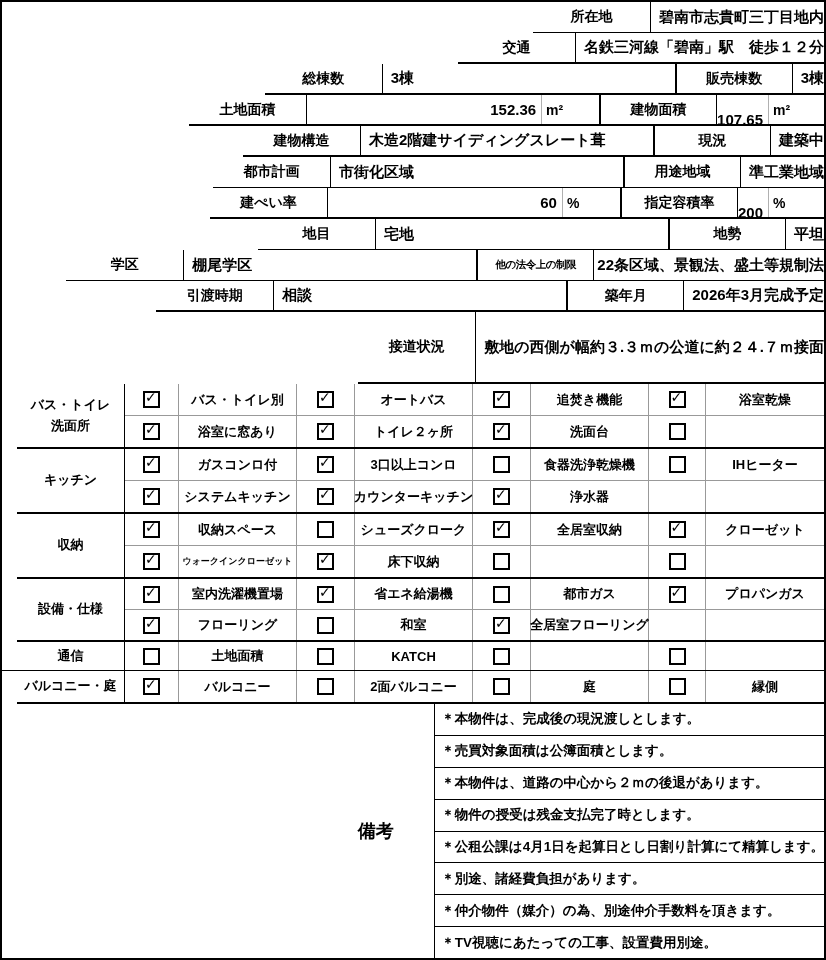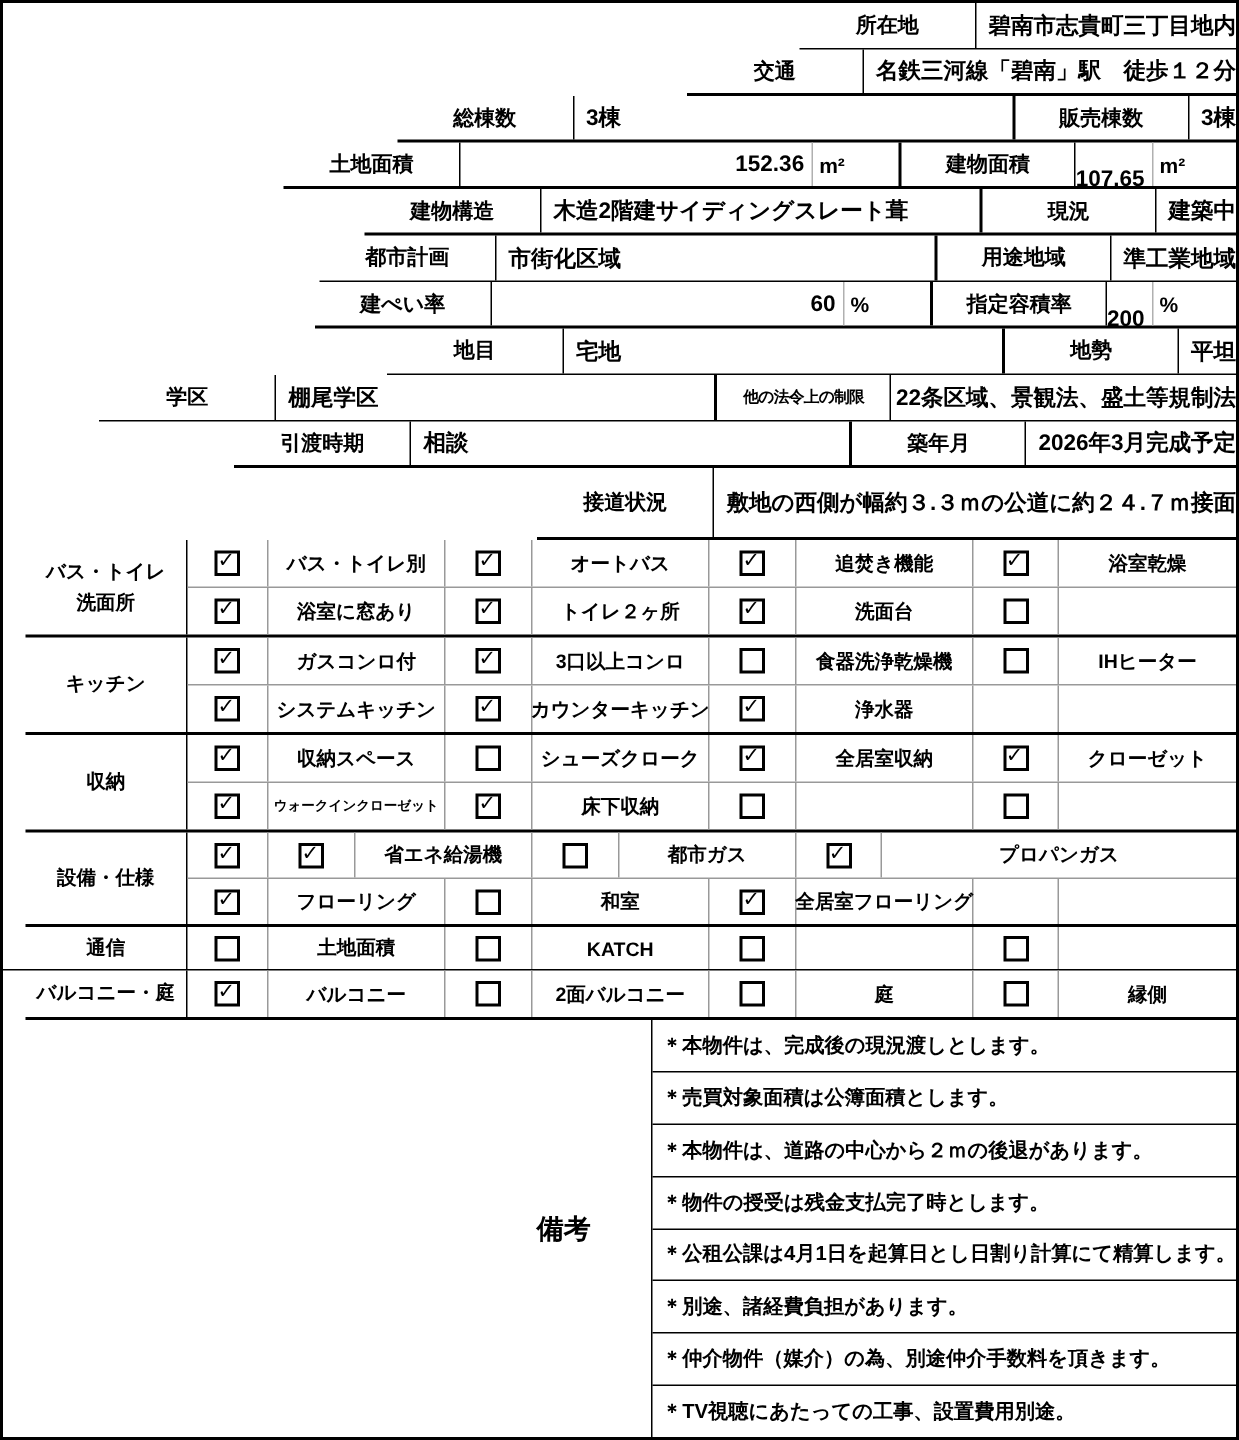--- a/index.html
+++ b/index.html
@@ -5,21 +5,21 @@
   html,body{margin:0;padding:0;background:#fff;}
   .sheet{
     width:826px;height:960px;box-sizing:border-box;
     border:2px solid #000;background:#fff;
     display:flex;flex-direction:column;
     font-family:"Liberation Sans","DejaVu Sans",sans-serif;
     font-weight:bold;color:#000;align-items:flex-end;
   }
   .row{display:flex;box-sizing:border-box;flex:none;}
   .h31{height:31px;}
-  .h68{height:48px;margin-left:33px;}
+  .h68{height:72px;margin-left:33px;}
   .h65{height:65px;}
   .h63{height:63px;}
   .h29{height:29px;padding-left:32px;}
   .h33{height:33px;}
   .bb1{border-bottom:1px solid #000;}
   .bb2{border-bottom:2px solid #000;}
   .cell{box-sizing:border-box;display:flex;align-items:center;}
   .lab{width:118px;border-right:1px solid #000;justify-content:center;font-size:14px;text-align:center;flex:none;}
   .lab2{width:116px;border-right:1px solid #000;justify-content:center;font-size:14px;text-align:center;flex:none;}
   .lab2.smalltext{font-size:10.5px;letter-spacing:-0.5px;}
@@ -260,20 +260,21 @@
     </div>
   </div>
 
   <div class="sec h63 bb2">
     <div class="seclab">設備・仕様</div>
     <div class="secbody">
       <div class="subrow divide">
         <div class="cbc c1">
             <span class="cb checked"></span>
           </div>
+        <div class="cbl">室内洗濯機置場</div>
         <div class="cbc c2">
             <span class="cb checked"></span>
           </div>
         <div class="cbl">省エネ給湯機</div>
         <div class="cbc c3">
             <span class="cb unchecked"></span>
           </div>
         <div class="cbl">都市ガス</div>
         <div class="cbc c4">
             <span class="cb checked"></span>

